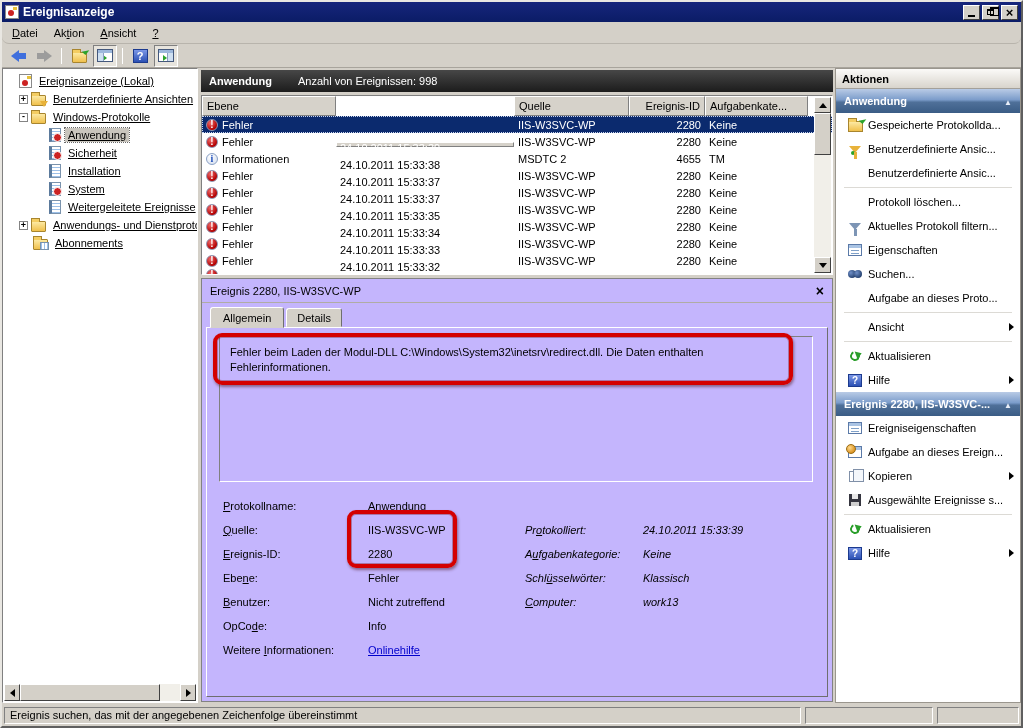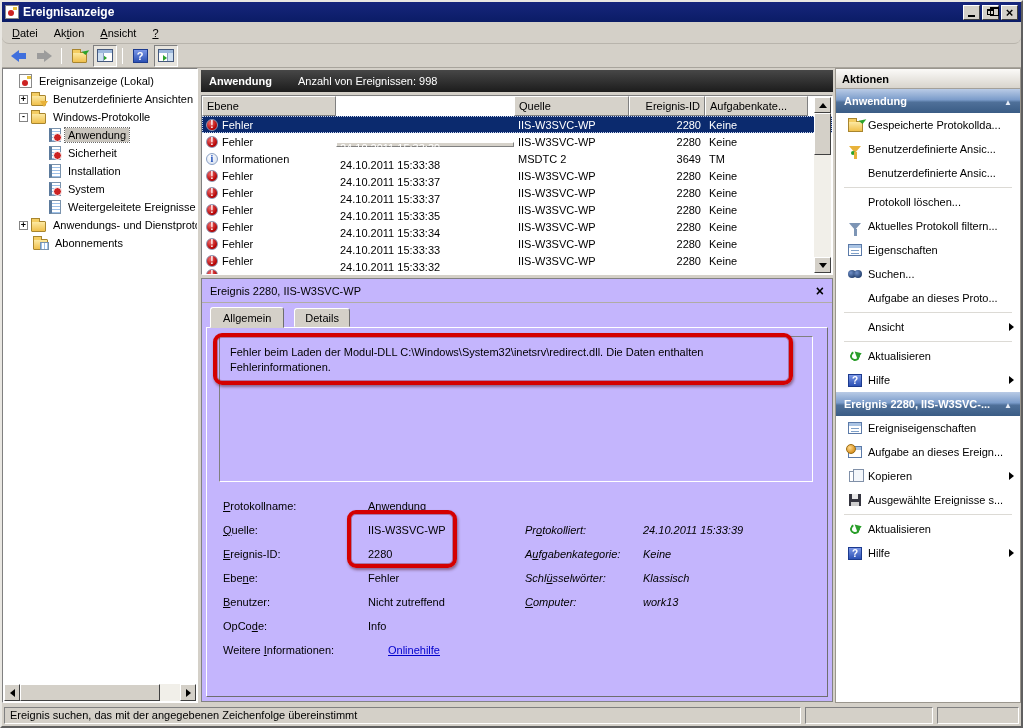--- a/index.html
+++ b/index.html
@@ -51,21 +51,21 @@
   .ico-win.pane-left .dot { left:5px; }
   .ico-win.pane-right .dot { right:6px; }
   .ico-help { width:15px; height:14px; background:linear-gradient(#7b97e6,#2b50b4); border:1px solid #1c3a8e; color:#fff; font-weight:bold; font-size:11px; display:flex; align-items:center; justify-content:center; }
   .ico-help::before { content:"?"; }
 
   
   .content { flex:1; display:flex; overflow:hidden; }
 
   
   .tree-panel { width:196px; flex:none; background:#fff; border:1px solid; border-color:#808080 #fff #fff #808080; margin:0 0 1px 0; position:relative; overflow:hidden; }
-  .tree-items { padding:3px 0 0 2px; }
+  .tree-items { padding:3px 0 0 2px;text-decoration:underline; }
   .titem { height:18px; display:flex; align-items:center; white-space:nowrap; overflow:hidden; }
   .texp { width:9px; height:9px; border:1px solid #848484; background:#fff; flex:none; margin-right:3px; position:relative; }
   .texp::before { position:absolute; left:0; right:0; top:-2px; text-align:center; font-size:9px; font-weight:bold; }
   .texp.plus::before { content:"+"; }
   .texp.minus::before { content:"-"; top:-3px;}
   .texp.none { border:none; background:transparent; }
   .tico { flex:none; margin-right:4px; }
   .ico-root { width:13px; height:14px; background:#fff; border:1px solid #8a8a8a; position:relative; }
   .ico-root::before { content:""; position:absolute; left:2px; top:5px; width:6px; height:6px; border-radius:50%; background:#c22; }
   .ico-root::after { content:""; position:absolute; right:0; top:1px; width:4px; height:3px; background:#e8c23a; }
@@ -112,32 +112,32 @@
   .sbtnv.bottom { position:absolute; bottom:0; }
   .vthumb { width:100%; height:42px; background:#d4d0c8; border:1px solid; border-color:#fff #404040 #404040 #fff; }
 
   
   .detail { flex:1; margin-top:3px; margin-bottom:2px; border:1px solid #828282; background:#c4b5fd; display:flex; flex-direction:column; overflow:hidden; }
   .dhead { height:24px; display:flex; align-items:center; padding:0 8px; border-bottom:1px solid #b0aca4; }
   .dhead .dtitle { flex:1; }
   .dclose { font-weight:bold; font-size:14px; cursor:default; }
   .dclose::before { content:"\00D7"; }
   .tabs { height:24px; display:flex; align-items:flex-end; padding-left:8px; position:relative; z-index:2; }
-  .tab { padding:3px 10px 2px 10px; border:1px solid; border-color:#fff #6e6e6e transparent #fff; background:#d4d0c8; border-radius:3px 3px 0 0; margin-right:10px; }
+  .tab { padding:3px 10px 2px 10px; border:1px solid; border-color:#fff #6e6e6e transparent #fff; background:#d4d0c8; border-radius:3px 3px 0 0; margin-right:2px; }
   .tab.active { padding:4px 12px 3px 12px; position:relative; top:1px; }
   .tabbody { flex:1; margin:0 4px 4px 4px; border:1px solid; border-color:#fff #6e6e6e #6e6e6e #fff; position:relative; overflow:hidden; }
   .msgbox { position:absolute; left:12px; right:14px; top:8px; height:146px; border:1px solid; border-color:#808080 #fff #fff #808080; padding:8px 10px; }
   .msg { width:548px; line-height:15px; }
   .fields-left  { position:absolute; left:16px; top:166px; }
   .fields-right { position:absolute; left:318px; top:190px;font-style:italic; }
   .frow { height:24px; display:flex; align-items:center; }
   .flabel { width:145px; flex:none; }
   .fields-right .flabel { width:118px; }
   .flabel u { text-decoration:underline; }
-  .fvalue.link { color:#0000cc; text-decoration:underline;margin-left:20px; }
+  .fvalue.link { color:#0000cc; text-decoration:underline; }
   .redbox { position:absolute; border:4px solid #d40000; border-radius:9px; box-shadow:1px 2px 3px rgba(60,0,0,.45), inset 0 0 0 1px rgba(120,0,0,.35); pointer-events:none; }
   .redbox1 { left:6px; top:5px; width:580px; height:52px; }
   .redbox2 { left:140px; top:182px; width:110px; height:58px; }
 
   
   .actions { width:186px; flex:none; margin-left:2px; margin-bottom:1px; background:#fff; border:1px solid #9a968e; display:flex; flex-direction:column; overflow:hidden; }
   .actions-title { height:20px; background:linear-gradient(#fbfaf8,#d8d4cc); border-bottom:1px solid #a3a09a; font-weight:bold; display:flex; align-items:center; padding-left:6px; }
   .asection-head { height:24px; background:linear-gradient(#b9cbe6 0%,#7b9cca 45%,#4f7099 55%,#3a5c85 100%); color:#fff; font-weight:bold; display:flex; align-items:center; padding:0 8px; white-space:nowrap; overflow:hidden; }
   .asection-head .chev { margin-left:auto; }
   .chev::before { content:"\25B2"; font-size:8px; color:#e8eef8; }
@@ -344,21 +344,21 @@
           <span class="cell c4">2280</span>
           <span class="cell c5">Keine</span>
         </div>
         <div class="lrow">
           <span class="cell c1 lvl">
               <span class="ico-info"></span>
               <span>Informationen</span>
             </span>
           <span class="cell c2">24.10.2011 15:33:37</span>
           <span class="cell c3">MSDTC 2</span>
-          <span class="cell c4">3649</span>
+          <span class="cell c4">4655</span>
           <span class="cell c5">TM</span>
         </div>
         <div class="lrow">
           <span class="cell c1 lvl">
               <span class="ico-error"></span>
               <span>Fehler</span>
             </span>
           <span class="cell c2">24.10.2011 15:33:37</span>
           <span class="cell c3">IIS-W3SVC-WP</span>
           <span class="cell c4">2280</span>

